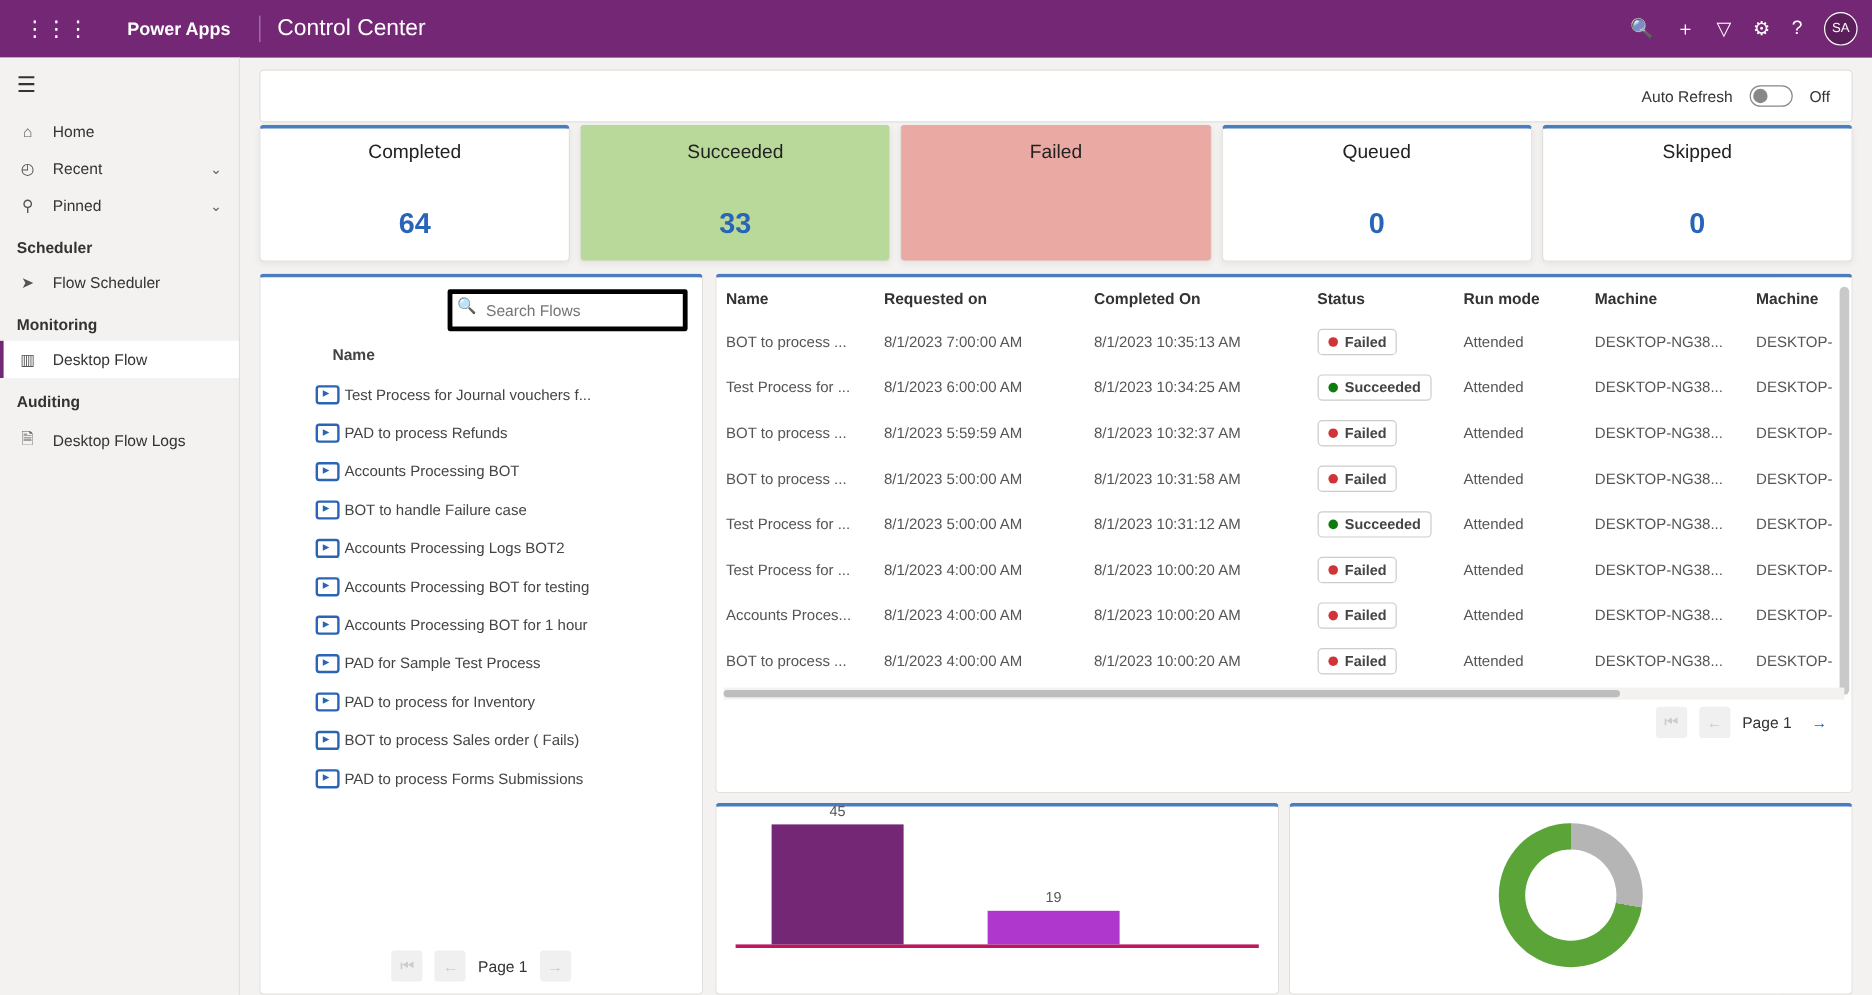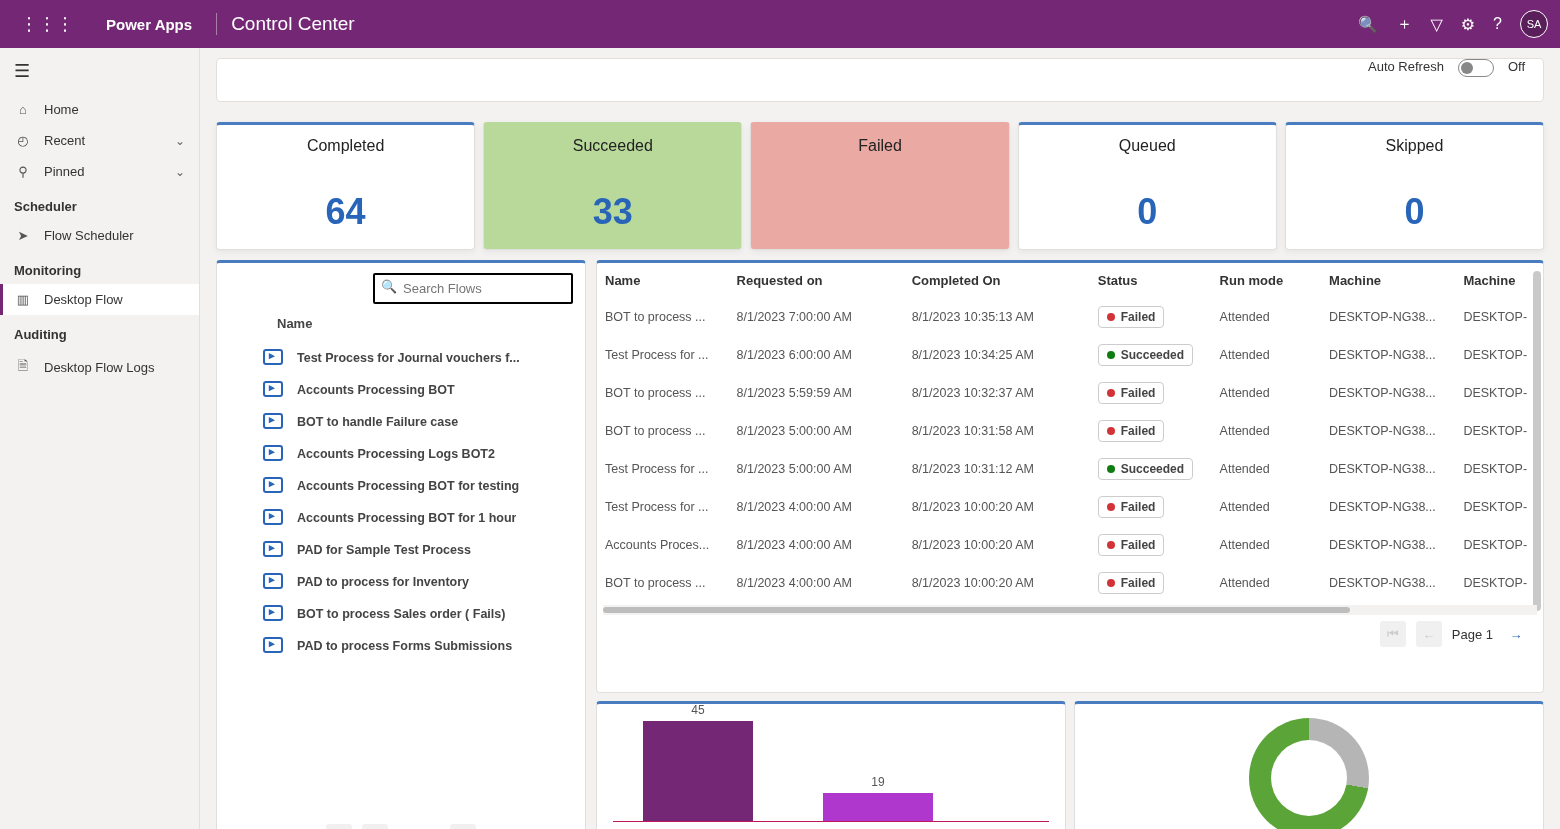--- a/index.html
+++ b/index.html
@@ -21,43 +21,43 @@
   .nav-item { display:flex; align-items:center; padding: 8px 14px; gap: 12px; cursor:pointer; }
   .nav-item.selected { background:#fff; border-left:3px solid #742774; padding-left:11px; }
   .nav-section { padding: 12px 14px 6px; font-weight:600; }
   .nav-icon { width:18px; display:inline-flex; justify-content:center; color:#555; }
   .chevron { margin-left:auto; color:#666; font-size:12px; }
 
   
   .main { position:absolute; top:48px; left:200px; right:0; bottom:0; padding: 10px 16px; overflow:hidden; }
 
   
-  .refreshbar { background:#fff; border:1px solid #e1dfdd; border-radius:4px; height:44px; display:flex; align-items:flex-start; justify-content:flex-end; padding:0 18px; gap:14px; margin-bottom:20px;}
+  .refreshbar { background:#fff; border:1px solid #e1dfdd; border-radius:4px; height:44px; display:flex; align-items:center; justify-content:flex-end; padding:0 18px; gap:14px; margin-bottom:2px;}
   .toggle { width:36px; height:18px; border:1px solid #888; border-radius:9px; position:relative; cursor:pointer;}
   .toggle::after { content:""; position:absolute; width:12px; height:12px; border-radius:50%; background:#888; left:2px; top:2px; }
 
   
   .kpis { display:flex; gap:8px; margin-bottom:10px; }
   .kpi { flex:1; background:#fff; border:1px solid #e1dfdd; border-top:3px solid #4a7cc0; border-radius:4px; text-align:center; padding:12px 0 16px; box-shadow:0 2px 6px rgba(0,0,0,0.06);}
   .kpi.green { background:#b9d99b; border-top-color:#b9d99b;}
   .kpi.red { background:#eba9a3; border-top-color:#eba9a3;}
   .kpi-title { font-size:16px; color:#222; margin-bottom:6px;}
-  .kpi-value { font-size:36px; font-weight:600; color:#2864b7;margin-top:36px; }
+  .kpi-value { font-size:24px; font-weight:600; color:#2864b7;margin-top:36px; }
   .kpi.red .kpi-value { color:#b72828; }
 
   
   .bottom { display:flex; gap:10px; height: calc(100% - 160px); }
   .left-panel { width:370px; background:#fff; border:1px solid #e1dfdd; border-radius:4px; border-top:3px solid #4a7cc0; display:flex; flex-direction:column; }
   .search-wrap { display:flex; justify-content:flex-end; padding:10px 12px 6px; }
-  .search { border:2px solid #000000; padding:6px 10px 6px 28px; width:200px; font-size:13px; border-radius:2px; background:transparent; }
+  .search { border:4px solid #000000; padding:6px 10px 6px 28px; width:200px; font-size:13px; border-radius:2px; background:transparent; }
   .search-rel { position:relative; }
   .search-rel .s-icon { position:absolute; left:8px; top:6px; color:#888; }
   .list-hdr { padding:6px 60px; font-weight:600; color:#444; }
   .flow-list { flex:1; overflow-y:auto; padding:4px 12px 4px 40px; scrollbar-width:thin;}
-  .flow-row { display:flex; align-items:flex-end; gap:14px; padding:8px 6px; cursor:pointer;font-weight:bold;}
+  .flow-row { display:flex; align-items:center; gap:4px; padding:8px 6px; cursor:pointer;}
   .flow-icon { width:20px; height:16px; border:2px solid #2864b7; border-radius:3px; position:relative; }
   .flow-icon::after { content:"▸"; color:#2864b7; position:absolute; left:4px; top:-2px; font-size:11px; }
   .flow-name { font-size:12.5px; color:#444; white-space:nowrap; overflow:hidden; text-overflow:ellipsis; }
   .pager { display:flex; align-items:center; justify-content:center; gap:10px; padding:10px; }
   .pager-btn { width:26px; height:26px; display:inline-flex; align-items:center; justify-content:center; color:#888; cursor:pointer;}
   .pager-btn.disabled { color:#ccc; background:#f0f0f0; border-radius:3px; cursor:default;}
   
   .right-panel { flex:1; display:flex; flex-direction:column; gap:8px; }
   .table-card { background:#fff; border:1px solid #e1dfdd; border-radius:4px; border-top:3px solid #4a7cc0; flex:1; display:flex; flex-direction:column; overflow:hidden;}
   .tbl { width:100%; border-collapse:collapse; }
@@ -67,21 +67,21 @@
   .dot-red { width:8px; height:8px; border-radius:50%; background:#d13438; }
   .dot-green { width:8px; height:8px; border-radius:50%; background:#107c10; }
   .hscroll { height:10px; background:#f3f2f1; position:relative; margin:3px 6px 0;}
   .hscroll::before { content:""; position:absolute; left:0; top:2px; width:80%; height:6px; background:#bdbdbd; border-radius:3px;}
   .table-pager { display:flex; justify-content:flex-end; align-items:center; gap:10px; padding:6px 14px 6px; }
 
   .charts { display:flex; gap:8px; height:160px;}
   .chart-card { flex:1; background:#fff; border:1px solid #e1dfdd; border-radius:4px; border-top:3px solid #4a7cc0; padding:8px 16px; position:relative; }
 
   
-  .bars { display:flex; align-items:flex-end; gap:70px; height:110px; padding-left:30px; border-bottom:1px solid #be185d; }
+  .bars { display:flex; align-items:flex-end; gap:70px; height:110px; padding-left:30px; border-bottom:3px solid #be185d; }
   .bar-wrap { display:flex; flex-direction:column; align-items:center; }
   .bar-label { font-size:12px; color:#555; margin-bottom:4px; }
   .bar1 { width:110px; height:100px; background:#742774; }
   .bar2 { width:110px; height:28px; background:#b037cd; }
 
   
   .donut { width:120px; height:120px; border-radius:50%; margin:6px auto;
            background: conic-gradient(#b5b5b5 0deg 100deg, #5aa438 100deg 360deg);
            position:relative;}
   .donut::after { content:""; position:absolute; inset:22px; background:#fff; border-radius:50%; }
@@ -187,20 +187,24 @@
         </span>
       </div>
       <div class="list-hdr">Name</div>
       <div class="flow-list" id="flow-list">
           <div class="flow-row">
             <span class="flow-icon"></span>
             <span class="flow-name">Test Process for Journal vouchers f...</span>
           </div>
           <div class="flow-row">
             <span class="flow-icon"></span>
+            <span class="flow-name">PAD to process Refunds</span>
+          </div>
+          <div class="flow-row">
+            <span class="flow-icon"></span>
             <span class="flow-name">Accounts Processing BOT</span>
           </div>
           <div class="flow-row">
             <span class="flow-icon"></span>
             <span class="flow-name">BOT to handle Failure case</span>
           </div>
           <div class="flow-row">
             <span class="flow-icon"></span>
             <span class="flow-name">Accounts Processing Logs BOT2</span>
           </div>

